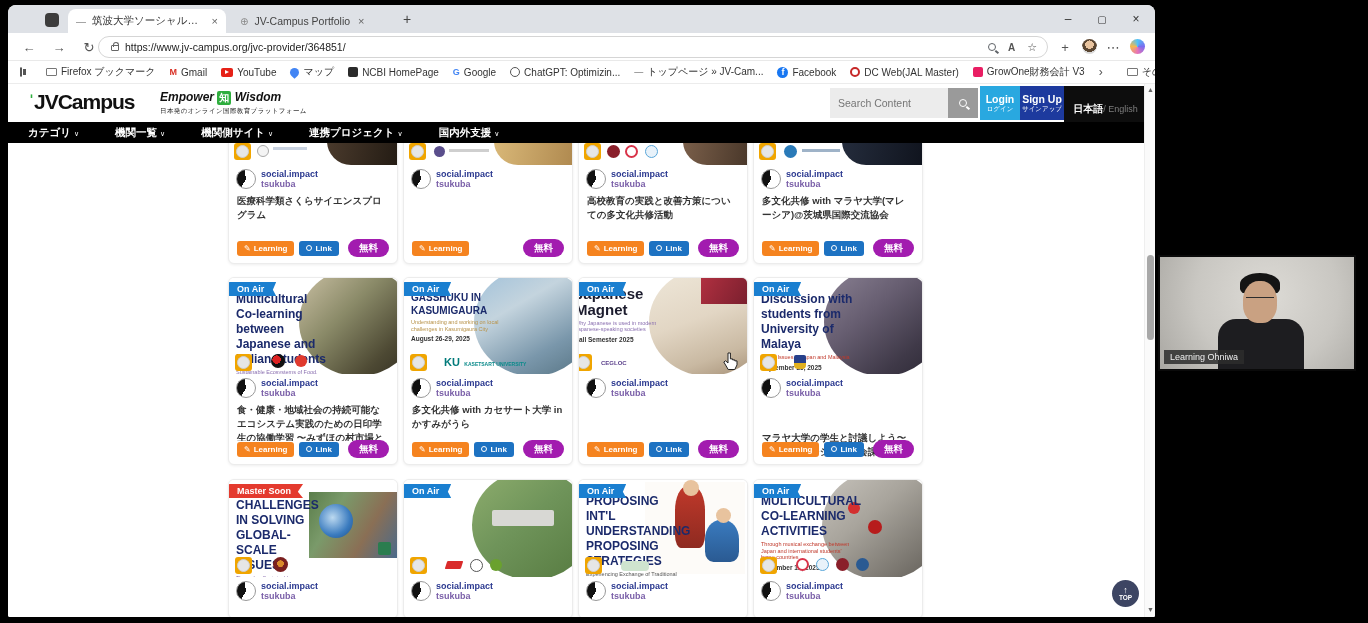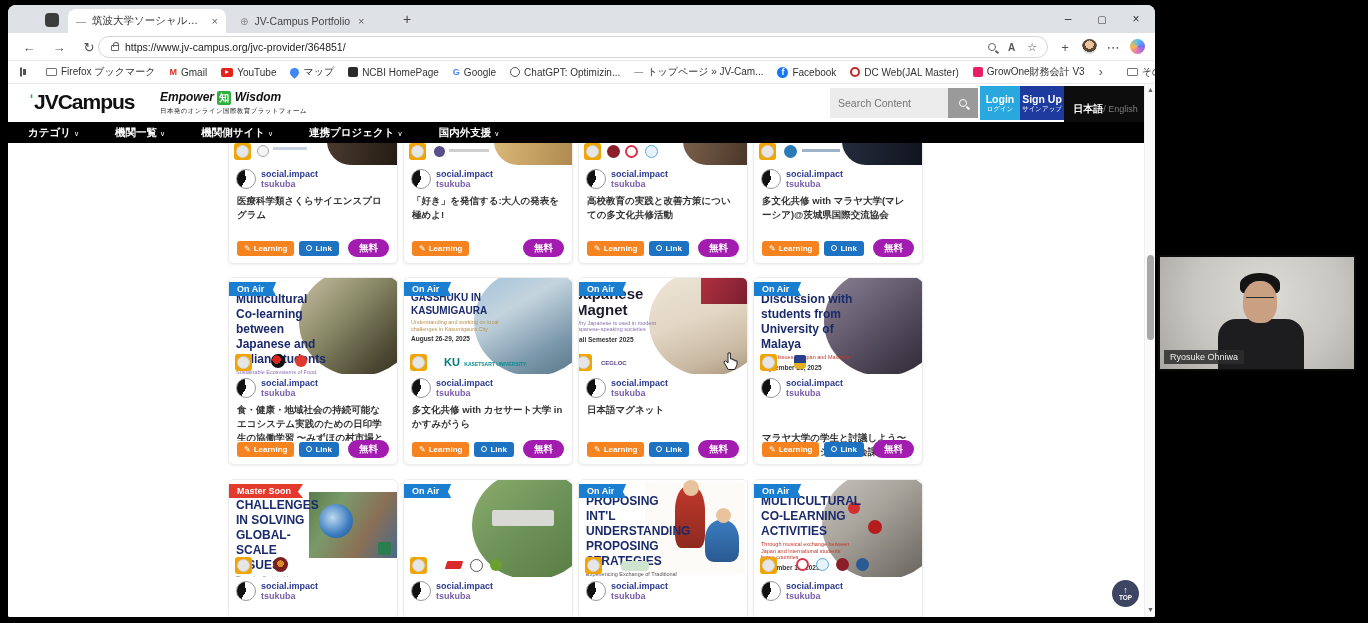--- a/index.html
+++ b/index.html
@@ -281,21 +281,20 @@
           <div class="abs" style="left:45px;top:8px;width:40px;height:3px;background:#cfcfcf;"></div>
           <div class="abs" style="right:0;top:0;width:78px;height:24px;background:linear-gradient(100deg,#d9b878,#b08a50);border-radius:0 0 0 30px;"></div>
         </div>
         <div class="prov">
           <div class="provlogo"></div>
           <div>
               <div class="p1">social.impact</div>
               <div class="p2">tsukuba</div>
             </div>
         </div>
-        <div class="ctitle" style="height:34px;">「好き」を発信する:大人の発表を極めよ!</div>
         <div class="badges">
           <span class="b-learn">
               <span class="pen">✎</span>
               <span>Learning</span>
             </span>
           <span class="b-free">無料</span>
         </div>
       </div>
 
       <div class="card" style="left:570px;top:-3px;height:124px;border-radius:0 0 6px 6px;">
@@ -438,21 +437,20 @@
           <div class="abs" style="left:22px;bottom:8px;font-size:6px;font-weight:bold;color:#5a3f8a;">CEGLOC</div>
           <div class="ribbon onair">On Air</div>
         </div>
         <div class="prov">
           <div class="provlogo"></div>
           <div>
               <div class="p1">social.impact</div>
               <div class="p2">tsukuba</div>
             </div>
         </div>
-        <div class="ctitle" style="height:40px;">日本語マグネット</div>
         <div class="badges">
           <span class="b-learn">
               <span class="pen">✎</span>
               <span>Learning</span>
             </span>
           <span class="b-link">
               <span class="ring"></span>
               <span>Link</span>
             </span>
           <span class="b-free">無料</span>
@@ -598,21 +596,21 @@
     </div>
 
   </div>
 
   <div id="webcam" class="abs">
     <div id="camroom"></div>
     <div id="body"></div>
     <div id="hair"></div>
     <div id="head"></div>
     <div id="glasses"></div>
-    <div id="nametag">Ryosuke Ohniwa</div>
+    <div id="nametag">Learning Ohniwa</div>
   </div>
 
   <div id="cursor" class="abs">
     <svg width="18" height="20" viewBox="0 0 18 20">
       <path d="M6 1 v10 l-2.4-2.2 -1.8 1.2 4.4 7.5 h6.6 l2.2-4.6 v-4 h-2.2 v-1 h-2.2 v-1 h-2.2 V1 Z" fill="#ffffff" stroke="#222" stroke-width="1"></path>
     </svg>
   </div>
 </div>
 
 </body></html>

